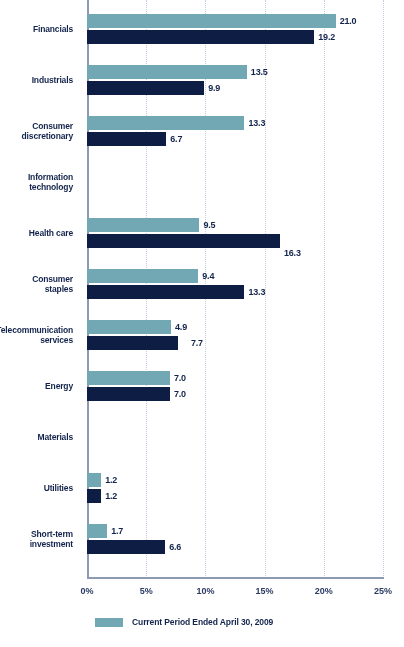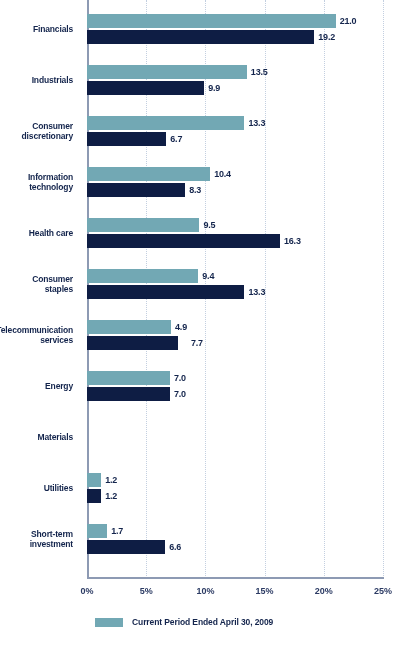--- a/index.html
+++ b/index.html
@@ -155,31 +155,25 @@
         <div class="bar-value current" style="left: 163.84px;">13.5</div>
         <div class="bar prior" style="width: 117.216px; background: rgb(14, 29, 68);"></div>
         <div class="bar-value prior" style="left: 121.216px;">9.9</div>
       </div>
       <div class="row" style="top: 116px;">
         <div class="bar current" style="width: 157.472px; background: rgb(114, 168, 180);"></div>
         <div class="bar-value current" style="left: 161.472px;">13.3</div>
         <div class="bar prior" style="width: 79.328px; background: rgb(14, 29, 68);"></div>
         <div class="bar-value prior" style="left: 83.328px;">6.7</div>
       </div>
-      <div class="row" style="top: 167px;">
-        <div class="bar current" style="width: 123.136px; background: rgb(114, 168, 180);"></div>
-        <div class="bar-value current" style="left: 127.136px;">10.4</div>
-        <div class="bar prior" style="width: 98.272px; background: rgb(14, 29, 68);"></div>
-        <div class="bar-value prior" style="left: 102.272px;">8.3</div>
-      </div>
       <div class="row" style="top: 218px;">
         <div class="bar current" style="width: 112.48px; background: rgb(114, 168, 180);"></div>
         <div class="bar-value current" style="left: 116.48px;">9.5</div>
         <div class="bar prior" style="width: 192.992px; background: rgb(14, 29, 68);"></div>
-        <div class="bar-value prior" style="left: 196.992px;">16.3</div>
+        <div class="bar-value prior" style="left: 196.992px; margin-top: 12px;">16.3</div>
       </div>
       <div class="row" style="top: 269px; padding-left: 8px;">
         <div class="bar current" style="width: 111.296px; background: rgb(114, 168, 180);"></div>
         <div class="bar-value current" style="left: 115.296px;">9.4</div>
         <div class="bar prior" style="width: 157.472px; background: rgb(14, 29, 68);"></div>
         <div class="bar-value prior" style="left: 161.472px;">13.3</div>
       </div>
       <div class="row" style="top: 320px;">
         <div class="bar current" style="width: 84.064px; background: rgb(114, 168, 180);"></div>
         <div class="bar-value current" style="left: 88.064px;">4.9</div>

